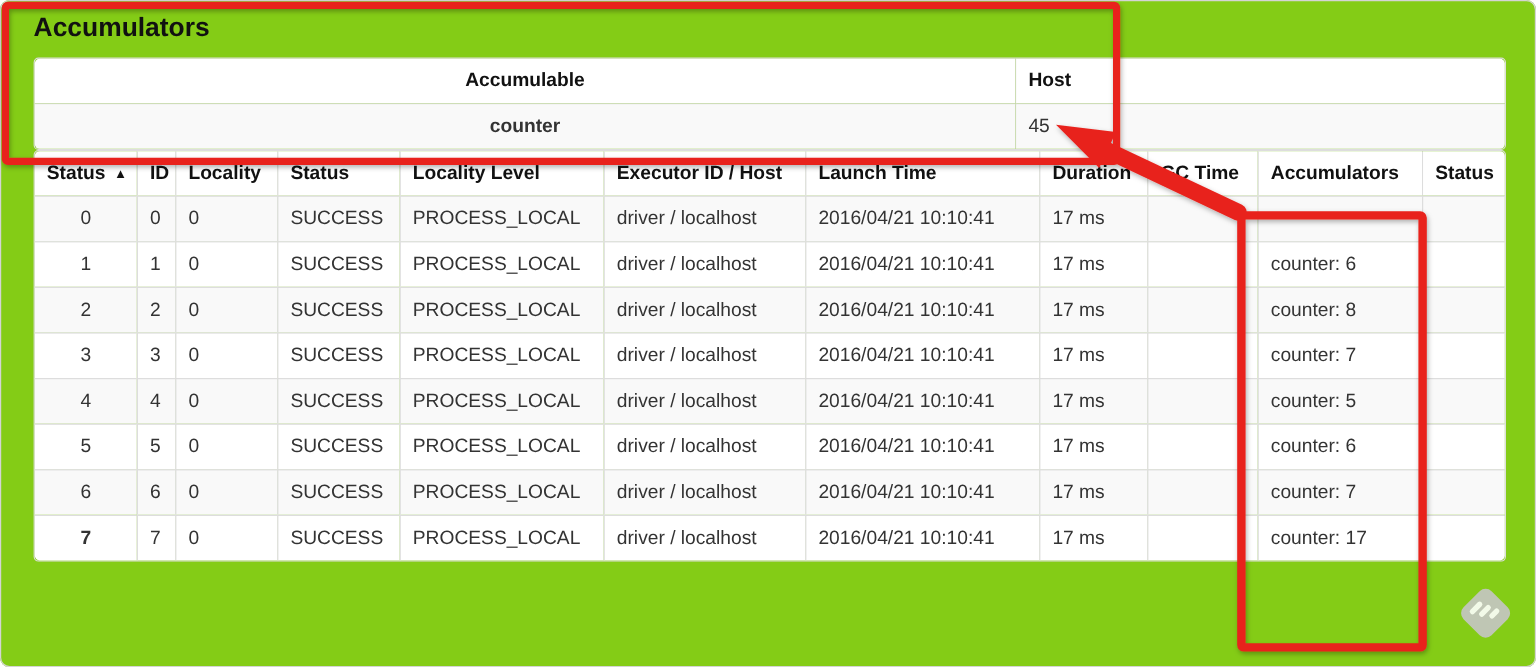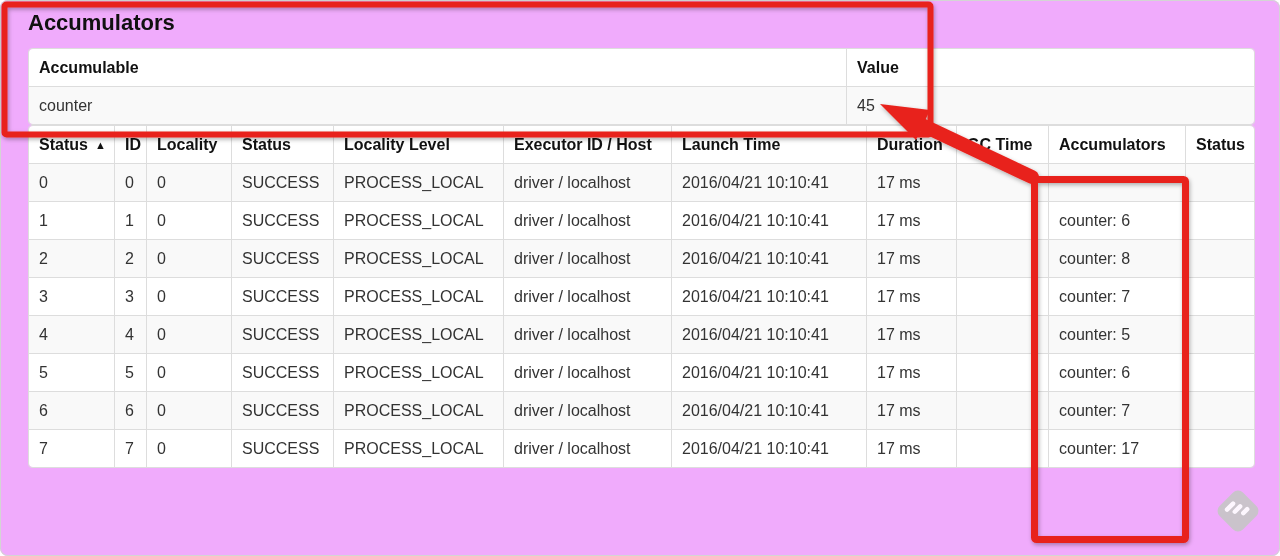--- a/index.html
+++ b/index.html
@@ -5,21 +5,21 @@
   html, body {
     margin: 0;
     padding: 0;
     background: #ffffff;
     font-family: "Liberation Sans", "DejaVu Sans", sans-serif;
   }
   .window {
     position: relative;
     width: 1280px;
     height: 556px;
-    background: #f0abfc;
+    background: #84cc16;
     overflow: hidden;
     border-radius: 8px;
     box-shadow: inset 0 0 0 1px #d4d4d4;
   }
   .content {
     position: relative;
     padding: 11px 27px 0 28px;
   }
   h4.section-heading {
     font-size: 22px;
@@ -53,26 +53,26 @@
     height: 38px;
     color: #333333;
     font-weight: normal;
     background: #ffffff;
   }
   .ui-table th {
     font-weight: bold;
     color: #111111;
     height: 37px;
   }
-  .ui-table th:first-child, .ui-table td:first-child { border-left: none; }
+  .ui-table th:first-child, .ui-table td:first-child { border-left: none; text-align: center; }
   .ui-table thead th { border-top: none; }
   .ui-table tbody tr:nth-child(odd) td { background: #f9f9f9; }
   .ui-table thead th:first-child { border-top-left-radius: 4px; }
   .ui-table thead th:last-child { border-top-right-radius: 4px; }
-  .ui-table tbody tr:last-child td:first-child { border-bottom-left-radius: 4px; }
+  .ui-table tbody tr:last-child td:first-child { border-bottom-left-radius: 4px; font-weight: bold; }
   .ui-table tbody tr:last-child td:last-child { border-bottom-right-radius: 4px; margin-left: 40px; }
   .sort-arrow {
     font-size: 11px;
     margin-left: 7px;
     position: relative;
     top: -1px;
     color: #111111;
   }
   .overlay {
     position: absolute;
@@ -93,21 +93,21 @@
     <h4 class="section-heading">Accumulators</h4>
 
     <table class="ui-table">
       <colgroup>
           <col style="width:817px">
           <col style="width:408px">
         </colgroup>
       <thead>
         <tr>
           <th>Accumulable</th>
-          <th>Value</th>
+          <th>Host</th>
         </tr>
       </thead>
       <tbody>
         <tr>
           <td>counter</td>
           <td>45</td>
         </tr>
       </tbody>
     </table>
 

